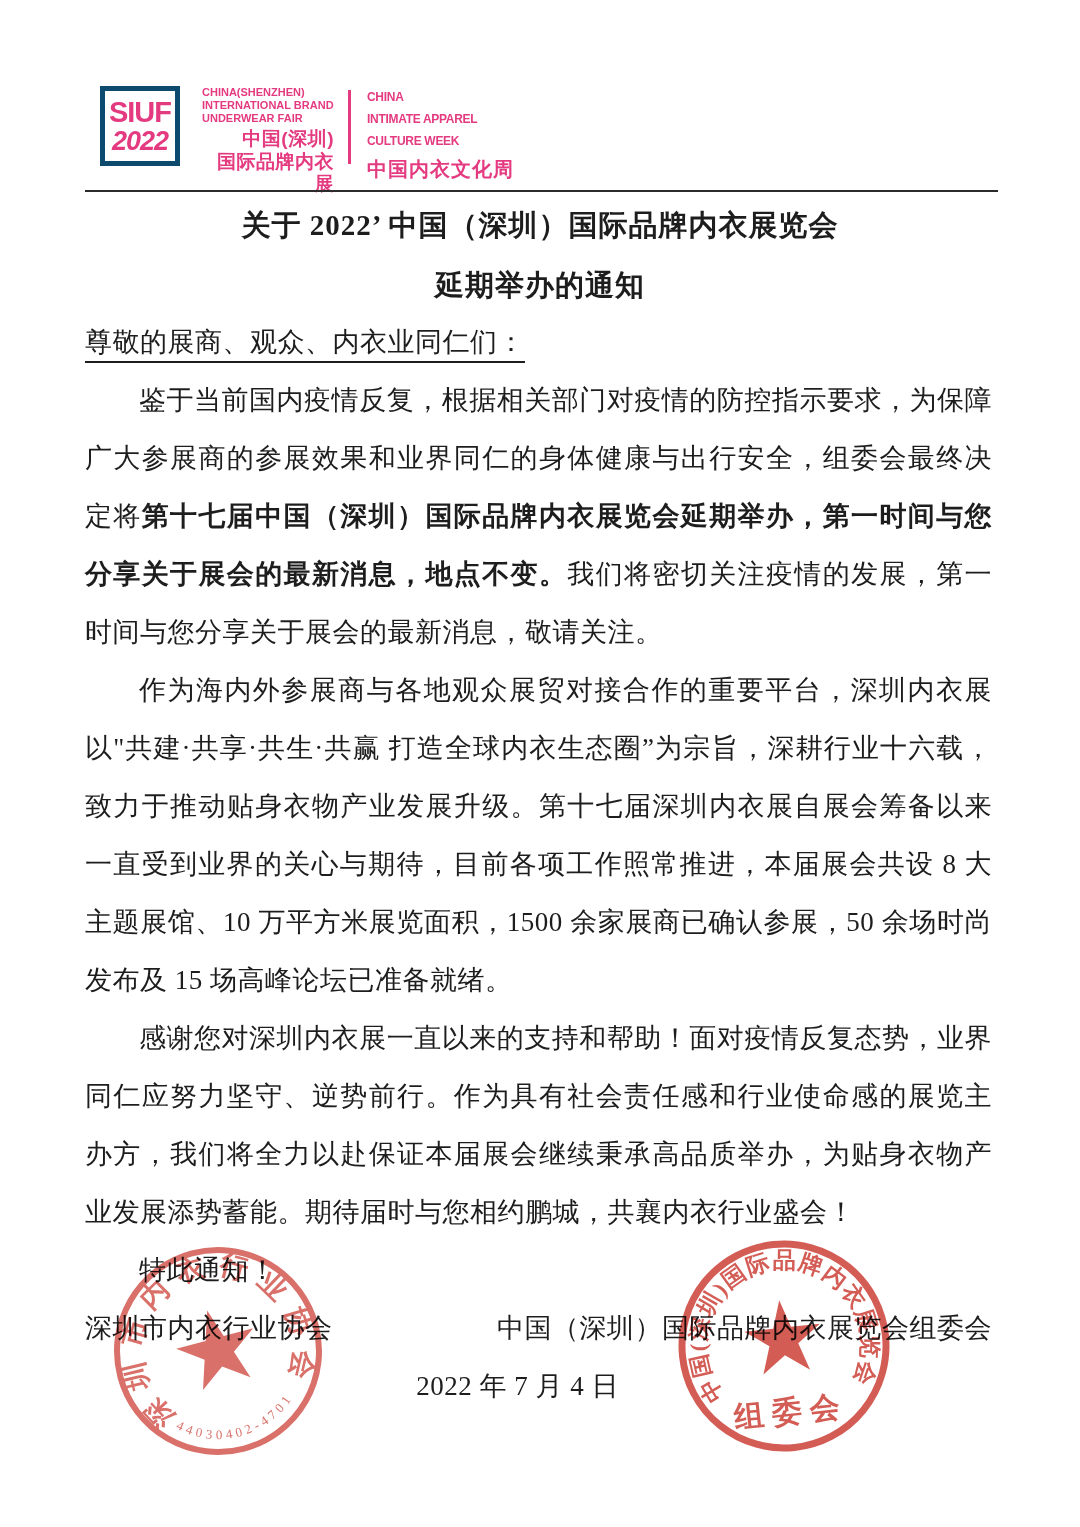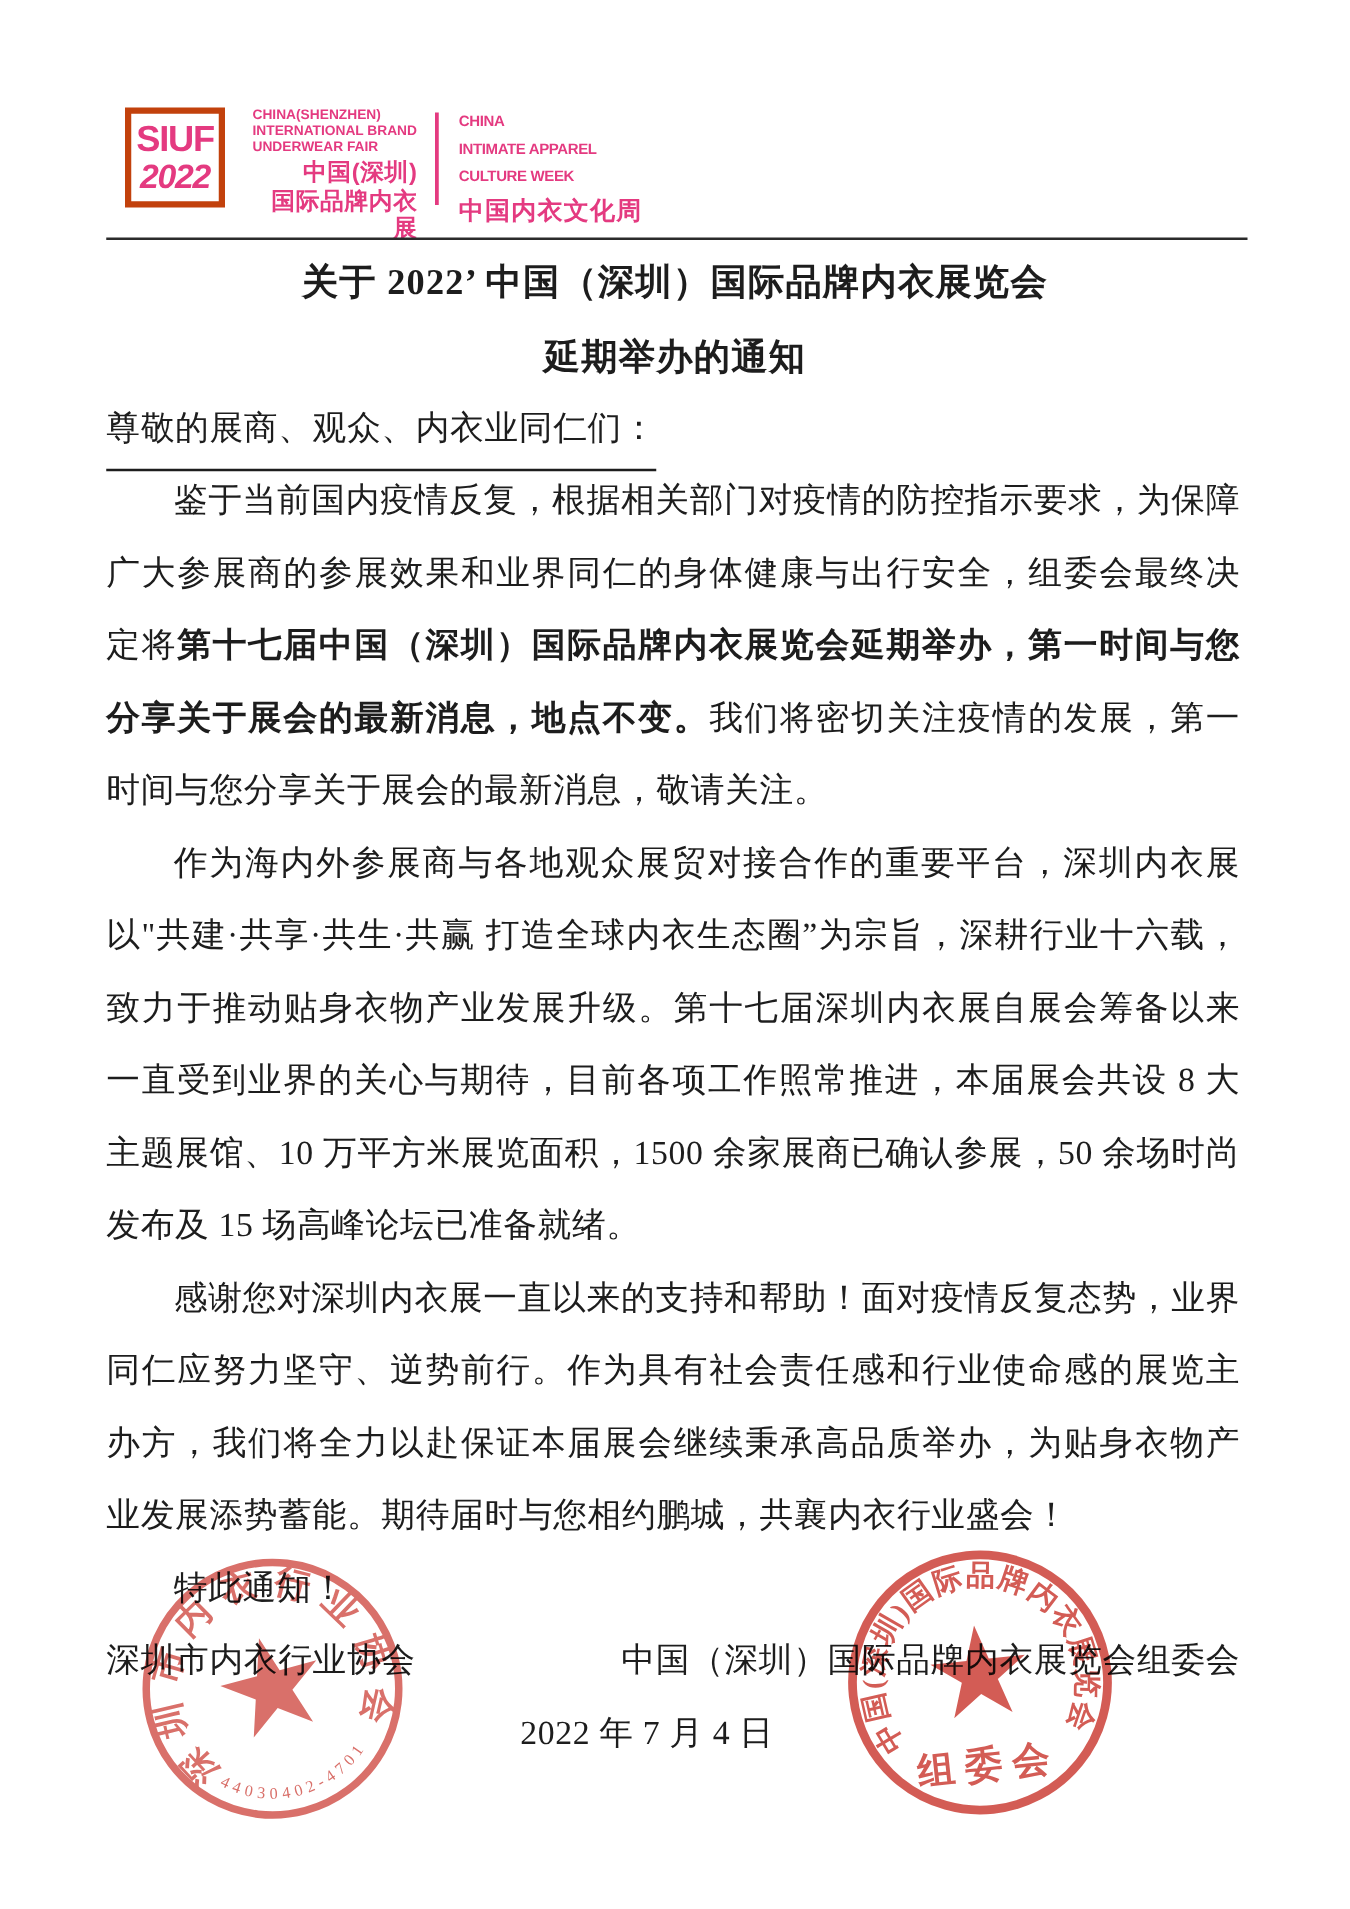--- a/index.html
+++ b/index.html
@@ -4,21 +4,21 @@
 <style>
   html,body { margin:0; padding:0; background:#ffffff; }
   .page {
     position:relative; width:1080px; height:1527px; background:#ffffff;
     font-family:"Liberation Serif","DejaVu Serif",serif; color:#1d1d1d; overflow:hidden;
   }
 
   
   .logo-row { position:absolute; left:100px; top:86px; display:flex; align-items:flex-start; color:#e43a80; }
   .siuf-box {
-    width:70px; height:70px; border:5px solid #c2410c; display:flex; flex-direction:column;
+    width:70px; height:70px; border:5px solid #0c4a6e; display:flex; flex-direction:column;
     align-items:center; justify-content:center; font-family:"Liberation Sans","DejaVu Sans",sans-serif;
     font-weight:700; text-align:center;
   }
   .siuf-box .bx1 { font-size:29px; line-height:30px; letter-spacing:-1px; }
   .siuf-box .bx2 { font-size:27px; line-height:28px; letter-spacing:-1px;font-style:italic; }
   .logo-col { font-family:"Liberation Sans","DejaVu Sans",sans-serif; font-weight:700; }
   .logo-col.lcol { margin-left:22px; width:132px; }
   .lcol .en div { font-size:11px; line-height:13px; letter-spacing:0; }
   .lcol .cn div { font-size:19px; line-height:22px; margin-top:1px; letter-spacing:0.5px;text-align:right; }
   .lcol .cn { margin-top:3px; }
@@ -32,21 +32,21 @@
   .doc-title { position:absolute; left:0; width:100%; text-align:center; font-size:29px;
     font-weight:700; letter-spacing:1px; margin:0; }
   .doc-title.t1 { top:206px; }
   .doc-title.t2 { top:266px; }
 
   
   .content { position:absolute; top:313px; left:85px; width:907px; font-size:27px;
     line-height:58px; text-align:justify; letter-spacing:0.5px; }
   .content p { margin:0; }
   .indent { text-indent:54px; }
-  .salutation span { border-bottom:2px solid #1d1d1d; padding-bottom:18px; }
+  .salutation span { border-bottom:2px solid #1d1d1d; padding-bottom:4px; }
   .bold-seg { font-weight:700; }
   .sig-row { display:flex; justify-content:space-between; }
   .date-row { text-align:center; padding-right:42px; }
 
   
   .stamp { position:absolute; pointer-events:none; mix-blend-mode:multiply; }
   .stamp-left  { left:98px;  top:1231px; }
   .stamp-right { left:664px; top:1226px; }
   .stamp text { font-family:"Liberation Serif","DejaVu Serif",serif; }
 </style>

